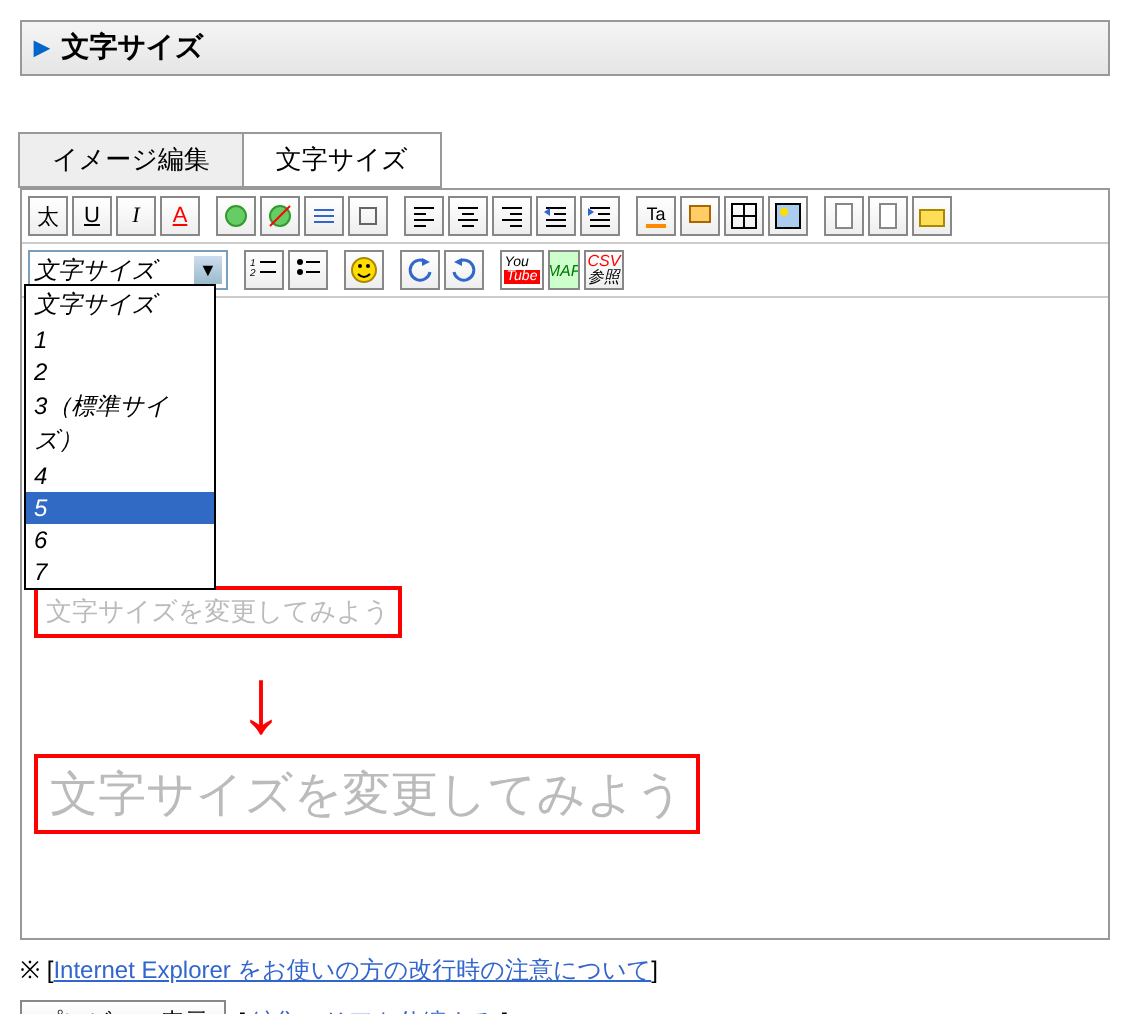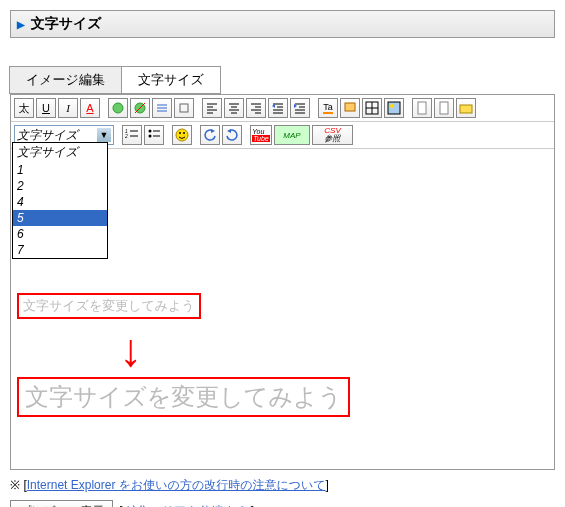--- a/index.html
+++ b/index.html
@@ -160,20 +160,21 @@
 
   <div class="toolbar-row dd-block">
     <div class="size-select">
       <span>文字サイズ</span>
       <span class="arrow">▼</span>
     </div>
     <div class="dropdown" id="dd" style="top:20px;left:1px;">
         <div>文字サイズ</div>
         <div>1</div>
         <div>2</div>
+        <div>3（標準サイズ）</div>
         <div>4</div>
         <div class="sel">5</div>
         <div>6</div>
         <div>7</div>
       </div>
     <div class="sep"></div>
     <div class="tbtn">
         <svg>
           <text x="0" y="5" font-size="5">1</text>
           <line x1="5" y1="3" x2="13" y2="3" stroke="#000"></line>
@@ -208,22 +209,22 @@
     <div class="tbtn">
         <svg>
           <path d="M4 3 A5 5 0 1 1 2 8" fill="none" stroke="#36c" stroke-width="1.5"></path>
           <polygon points="6,1 2,3 6,5" fill="#36c"></polygon>
         </svg>
       </div>
     <div class="sep"></div>
     <div class="tbtn" style="width:22px;font-size:7px;line-height:1;color:#000;background:#fff">
         <span><span>You</span><br><span style="background:red;color:#fff;padding:0 1px">Tube</span></span>
       </div>
-    <div class="tbtn" style="width:36px;font-size:8px;color:#070;background:#cfc">MAP</div>
-    <div class="tbtn" style="width:41px;font-size:8px;line-height:1">
+    <div class="tbtn" style="width:16px;font-size:8px;color:#070;background:#cfc">MAP</div>
+    <div class="tbtn" style="width:20px;font-size:8px;line-height:1">
         <span><span style="color:red">CSV</span><br><span>参照</span></span>
       </div>
   </div>
 
   <div class="editor-body">
     <div class="sample1">文字サイズを変更してみよう</div>
     <div class="arrow-down">↓</div>
     <div class="sample2">文字サイズを変更してみよう</div>
   </div>
 </div>

